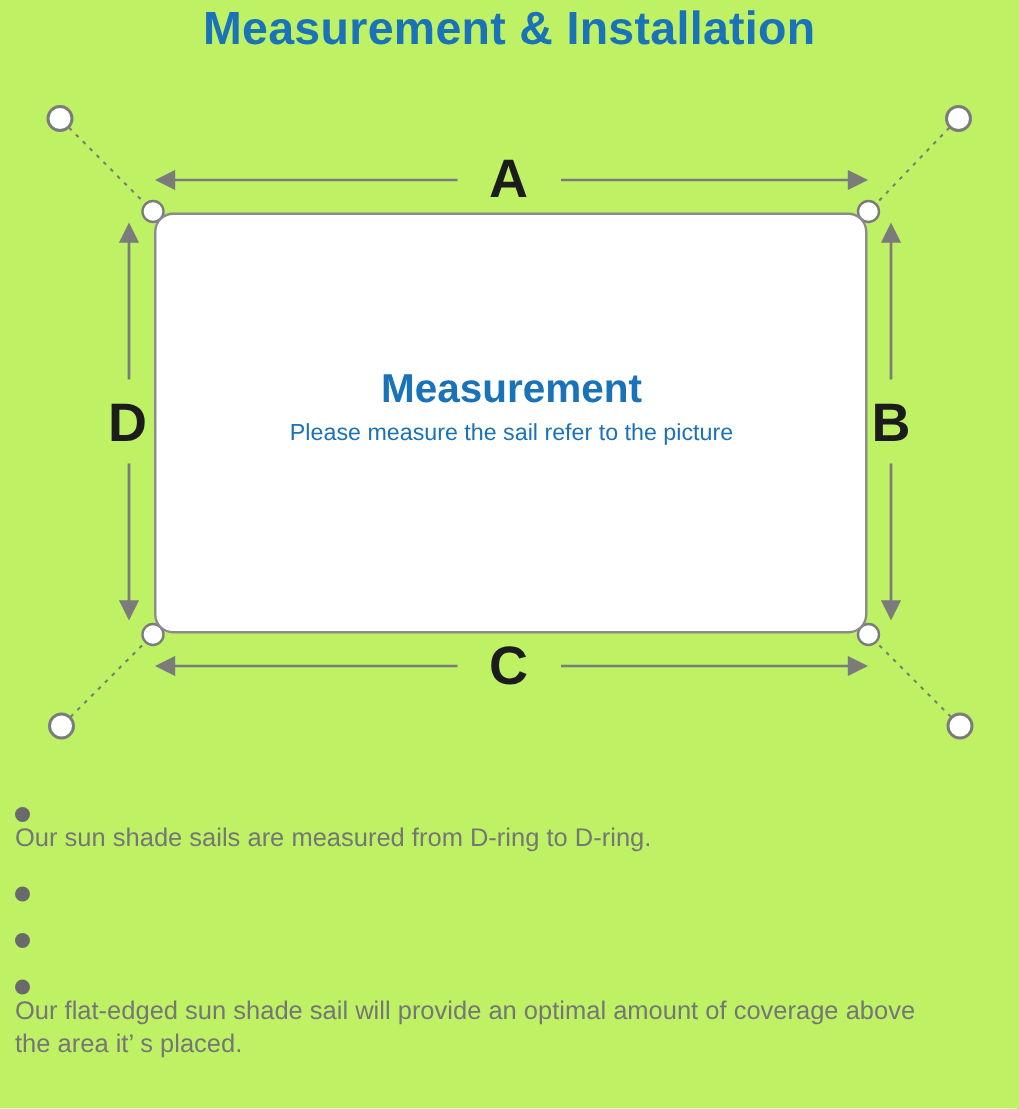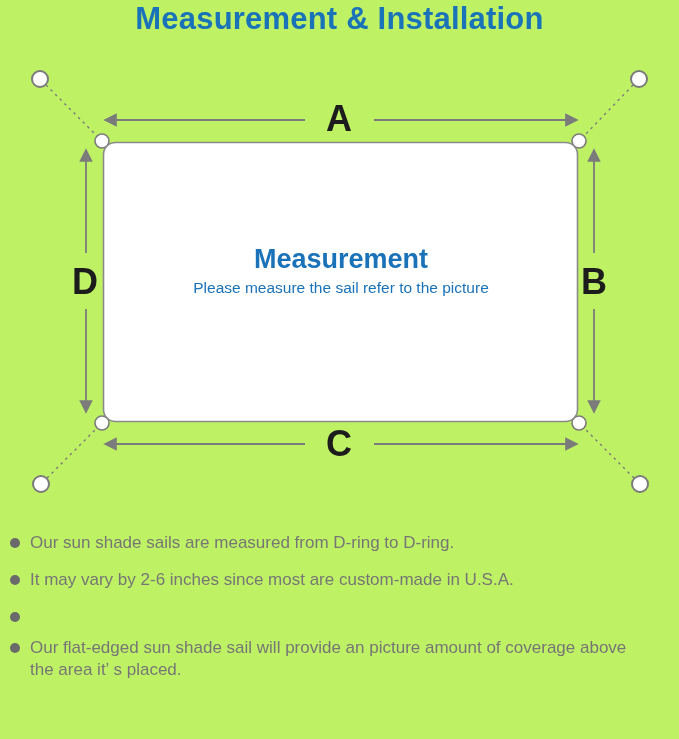--- a/index.html
+++ b/index.html
@@ -9,21 +9,21 @@
   }
   .page-title{
     position:absolute;top:1px;left:0;width:679px;text-align:center;
     font-size:31px;font-weight:bold;color:#1a72b8;letter-spacing:0.2px;
   }
   .diagram-svg{position:absolute;top:0;left:0;}
   .dim-label{font-size:36px;font-weight:bold;fill:#1c1c1c;}
   .center-title{font-size:27px;font-weight:bold;fill:#1a72b8;}
   .center-sub{font-size:15.5px;fill:#1a72b8;}
   .bullets{position:absolute;top:532px;left:10px;width:665px;}
-  .bullet-item{display:flex;margin-bottom:15px;}
+  .bullet-item{display:flex;margin-bottom:15px;flex-direction:column;}
   .dot{flex:none;width:10px;height:10px;border-radius:50%;background:#6a6a6a;margin:6px 10px 0 0;}
   .lines{color:#767676;font-size:17px;line-height:22px;}
   .lines span{display:block;white-space:nowrap;}
 </style>
 </head>
 <body>
 
 <div class="canvas">
 
   <div class="page-title">Measurement &amp; Installation</div>
@@ -74,29 +74,26 @@
 
   <div class="bullets">
     <div class="bullet-item">
       <span class="dot"></span>
       <div class="lines">
           <span>Our sun shade sails are measured from D-ring to D-ring.</span>
         </div>
     </div>
     <div class="bullet-item">
       <span class="dot"></span>
-      <div class="lines">
-          <span>It may vary by 2-6 inches since most are custom-made in U.S.A.</span>
-        </div>
     </div>
     <div class="bullet-item">
       <span class="dot"></span>
     </div>
     <div class="bullet-item">
       <span class="dot"></span>
       <div class="lines">
-        <span>Our flat-edged sun shade sail will provide an picture amount of coverage above</span>
+        <span>Our flat-edged sun shade sail will provide an optimal amount of coverage above</span>
         <span>the area it’ s placed.</span>
       </div>
     </div>
   </div>
 
 </div>
 
 </body></html>

